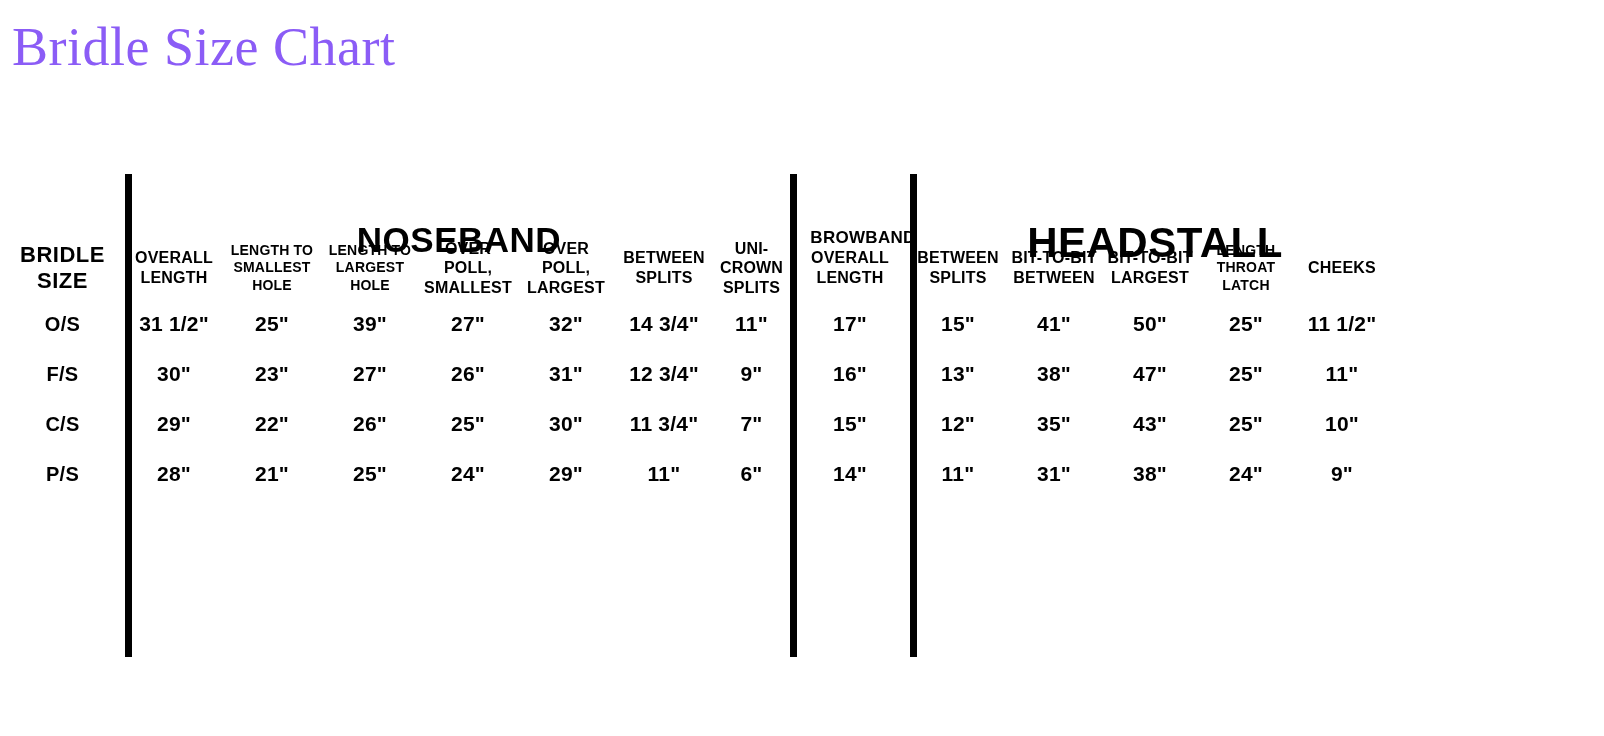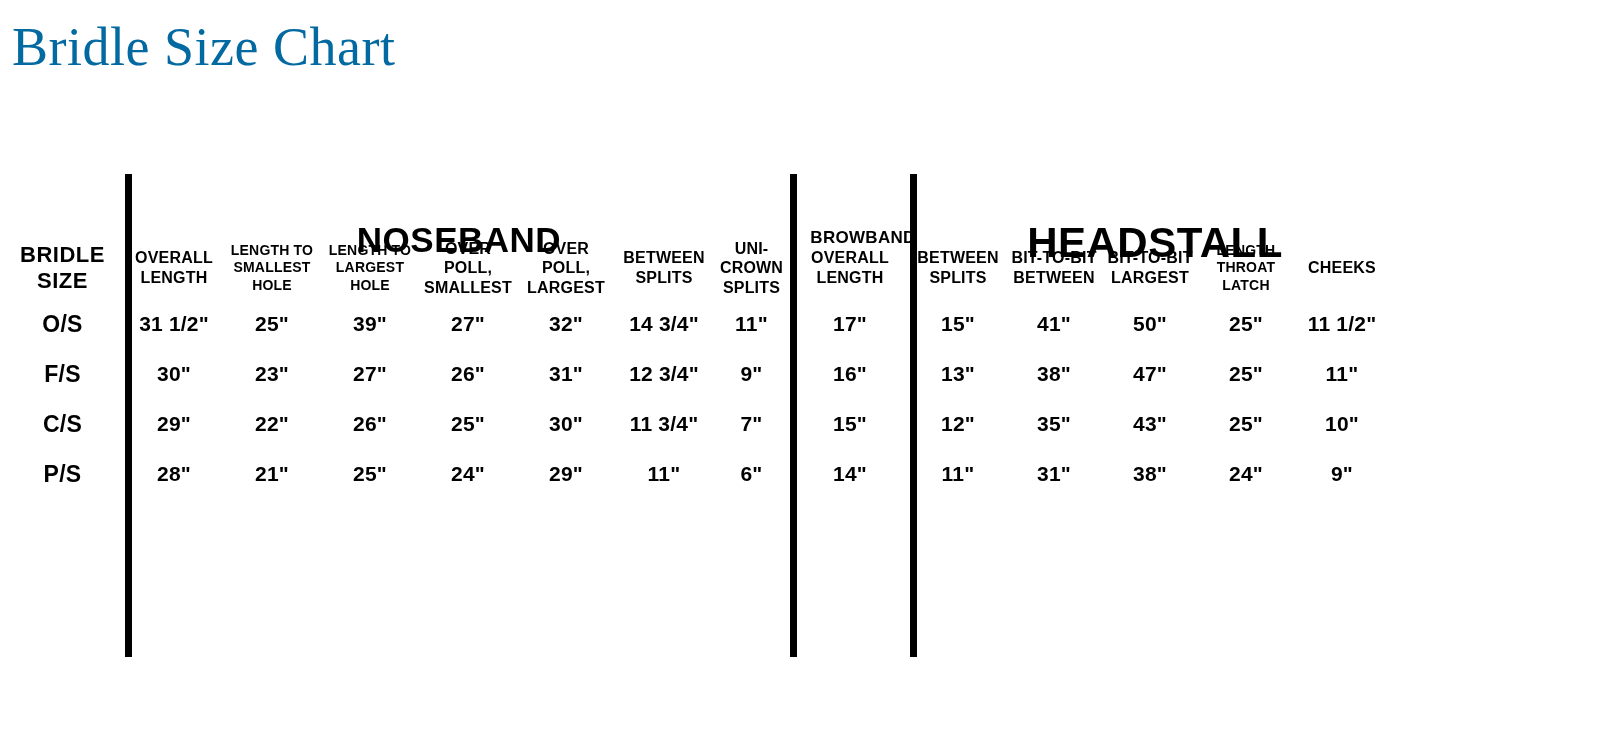--- a/index.html
+++ b/index.html
@@ -16,21 +16,21 @@
     overflow: hidden;
   }
 
   #page-title {
     position: absolute;
     left: 12px;
     top: 18px;
     font-family: "Liberation Serif", serif;
     font-size: 54px;
     font-weight: 400;
-    color: #0369a1;
+    color: #8b5cf6;
     letter-spacing: 0.5px;
     line-height: 1.1;
     white-space: nowrap;
   }
 
   #chart-area {
     position: absolute;
     left: 0;
     top: 165px;
     width: 1604px;
@@ -115,21 +115,21 @@
   }
 
   tbody td {
     font-size: 21px;
     font-weight: bold;
     height: 50px;
     color: #000;
     letter-spacing: 0.2px;
   }
   tbody td.rowlabel {
-    font-size: 23px;
+    font-size: 20px;
     letter-spacing: 0.3px;
   }
   tbody td.num-sm { font-size: 20px; }
 </style>
 </head>
 <body>
 
 <div id="page-title">Bridle Size Chart</div>
 
 <div id="chart-area">

